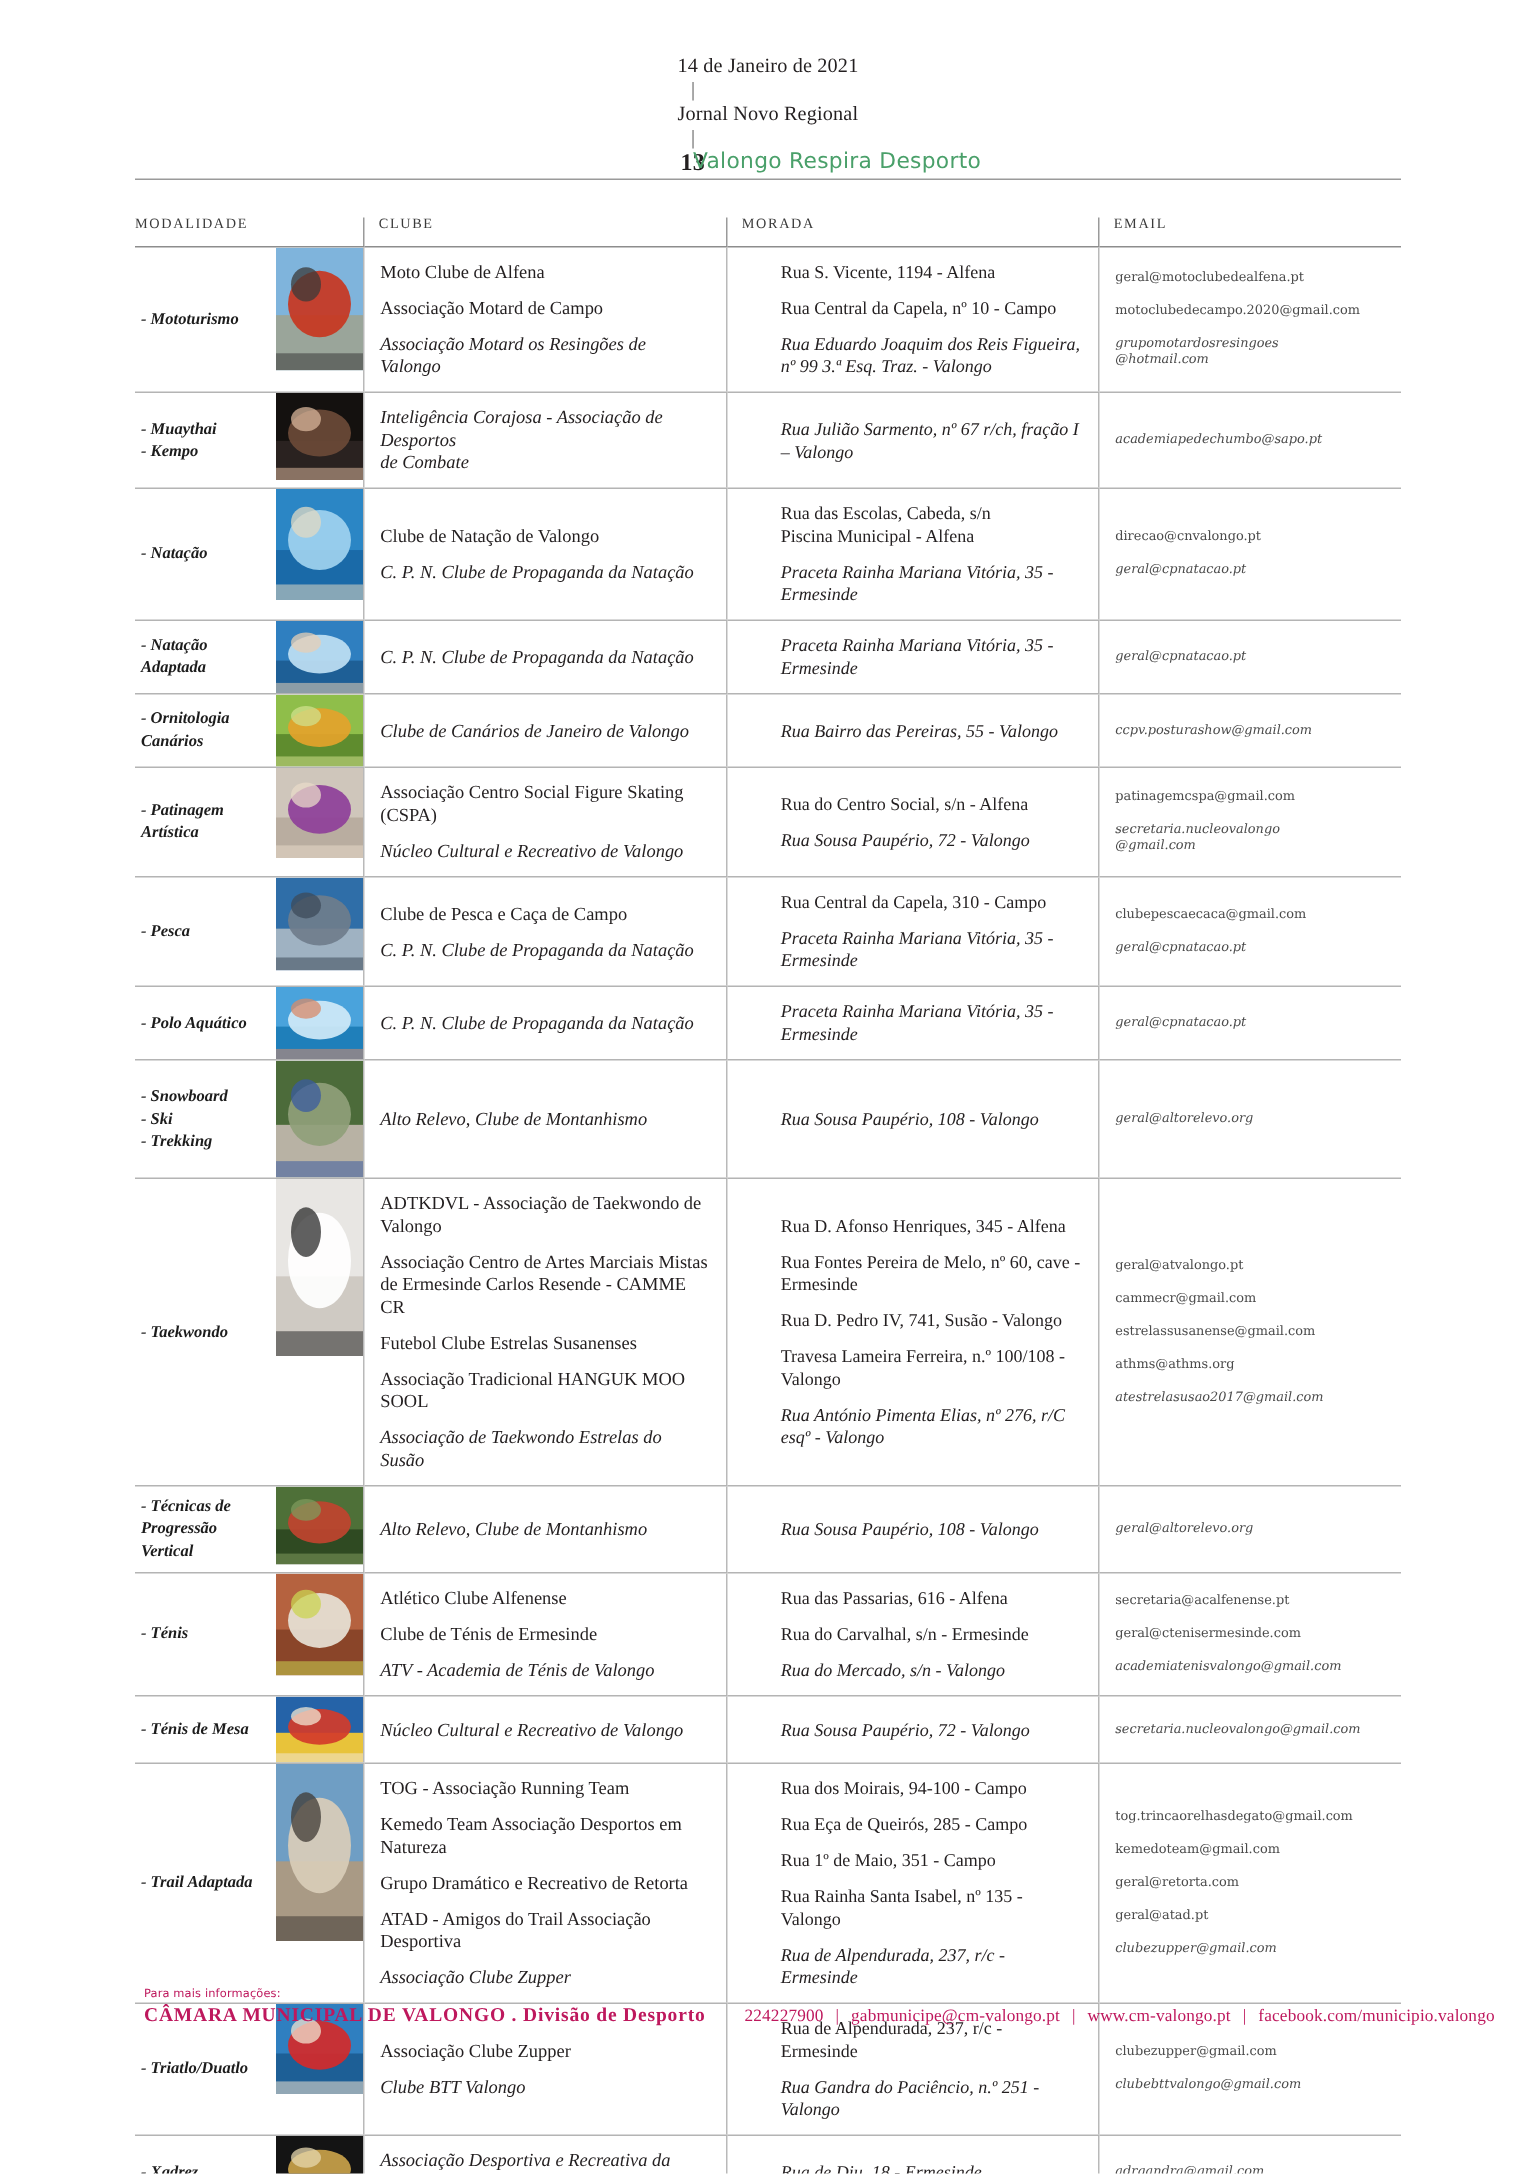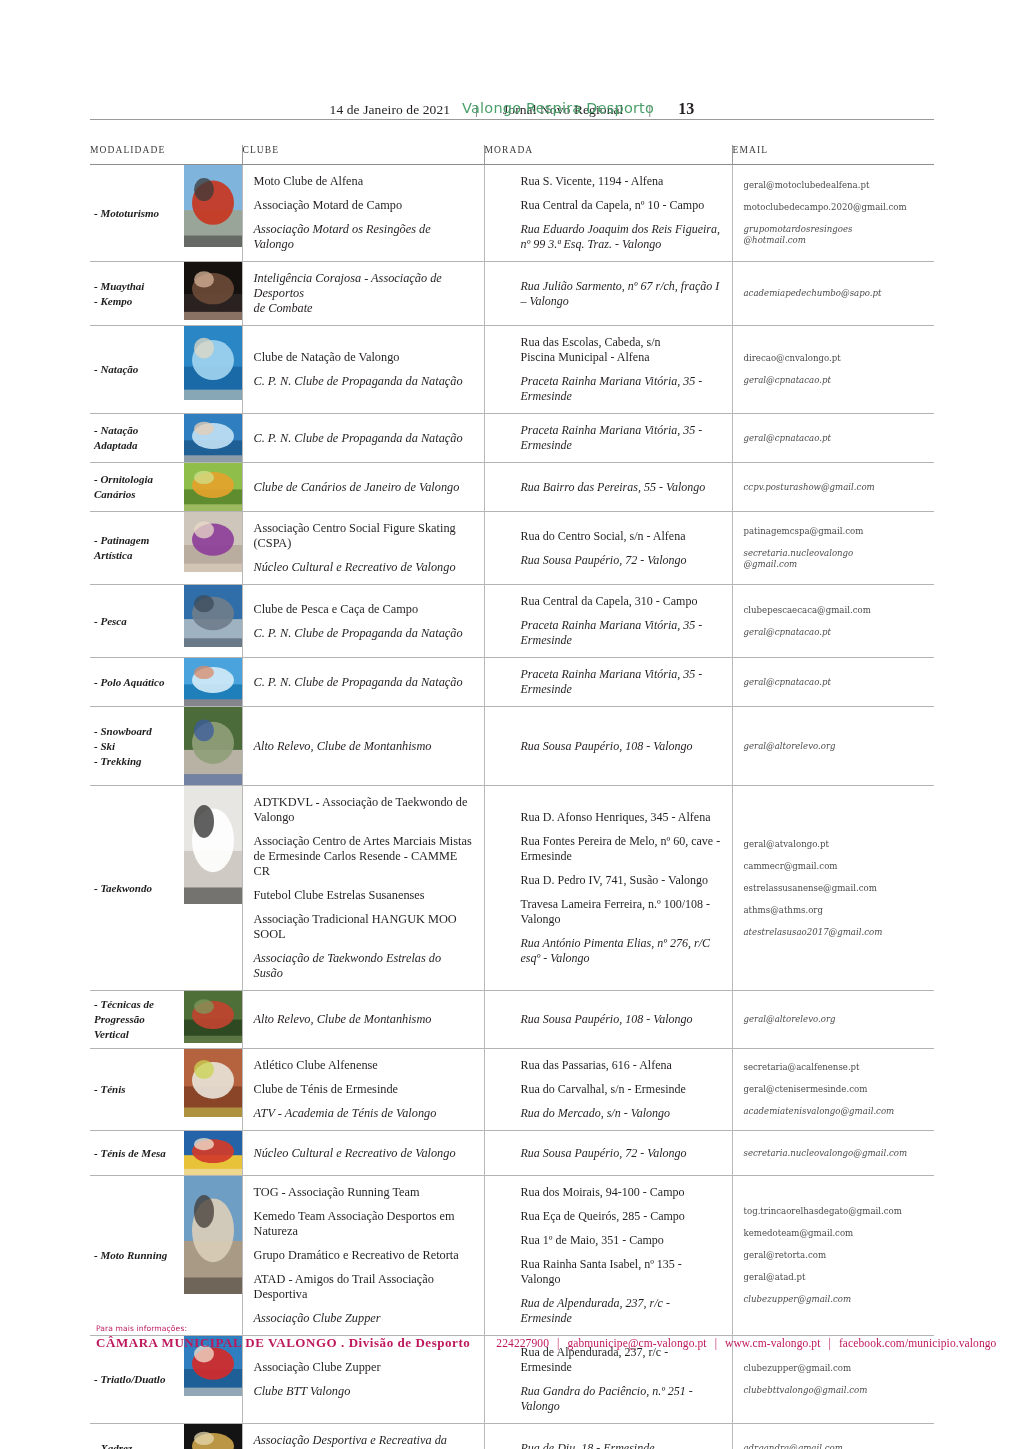--- a/index.html
+++ b/index.html
@@ -31,24 +31,25 @@
     bottom: 2px;
     font-family: "DejaVu Sans", sans-serif;
     font-size: 14.5px;
     letter-spacing: .2px;
     color: #4aa06a;
     white-space: nowrap;
   }
   .header-right {
     display: flex;
     align-items: baseline;
-    gap: 16px;
+    gap: 0;
     white-space: nowrap;
     font-size: 13.5px;
     letter-spacing: .1px;
+    flex-direction: column;
   }
   .header-right .sep { padding: 0 9px; color: #5b5b5b; }
   .pagenum {
     font-weight: bold;
     font-size: 16px;
     padding-left: 2px;
   }
   .header-rule {
     position: absolute;
     left: 90px;
@@ -81,21 +82,21 @@
     font-weight: normal;
     font-size: 9.5px;
     letter-spacing: 1.1px;
     color: #3a3a3a;
     padding: 0 0 9px 0;
     vertical-align: bottom;
     border-bottom: 1.6px solid #8d8d8d;
   }
   thead th.h-clube,
   thead th.h-mor,
-  thead th.h-mail { border-left: 1px solid #9a9a9a; }
+  thead th.h-mail { border-left: 1px solid #9a9a9a; padding-left: 10px; }
   thead th.h-img { border-bottom: 1.6px solid #8d8d8d; }
 
   tbody td {
     vertical-align: middle;
     border-bottom: 1.4px solid #b4b4b4;
     padding: 0;
   }
   tbody tr:last-child td { border-bottom: 1.4px solid #8d8d8d; }
 
   td.mod {
@@ -546,21 +547,21 @@
             <div class="cellline">Núcleo Cultural e Recreativo de Valongo</div>
           </td>
           <td class="morada">
             <div class="cellline">Rua Sousa Paupério, 72 - Valongo</div>
           </td>
           <td class="email">
             <div class="cellline">secretaria.nucleovalongo@gmail.com</div>
           </td>
         </tr>
         <tr>
-          <td class="mod">- Moto Running</td>
+          <td class="mod">- Trail Adaptada</td>
           <td class="imgcell">
             <div class="thumb" style="height:118px">
               <svg viewBox="0 0 58 118" preserveAspectRatio="none" aria-hidden="true">
                 <rect x="0" y="0" width="58" height="118" fill="#6f9ec4"></rect>
                 <rect x="0" y="64.9" width="58" height="53.1" fill="#a99a85"></rect>
                 <ellipse cx="29" cy="54.28" rx="21" ry="31.860000000000003" fill="#d9cdb9" opacity="0.92"></ellipse>
                 <ellipse cx="20" cy="35.4" rx="10" ry="16.520000000000003" fill="#3f3a34" opacity="0.75"></ellipse>
                 <rect x="0" y="101.48" width="58" height="16.520000000000003" fill="#3f3a34" opacity="0.55"></rect>
               </svg>
             </div>

